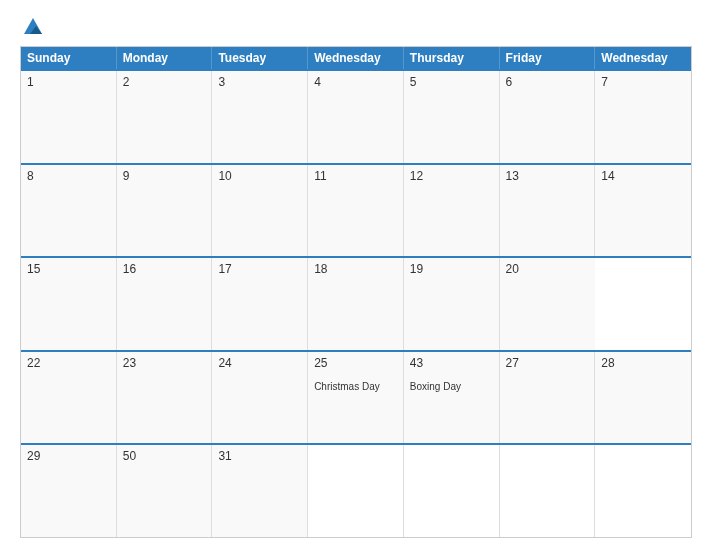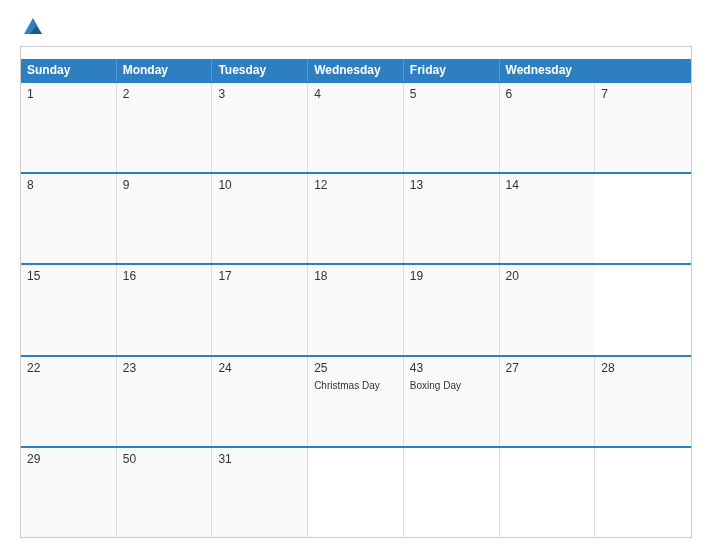--- a/index.html
+++ b/index.html
@@ -59,21 +59,20 @@
     .calendar {
       flex: 1;
       display: flex;
       flex-direction: column;
       border: 1px solid #ccc;
     }
     .day-headers {
       display: grid;
       grid-template-columns: repeat(7, 1fr);
       background: #2d7fc1;
-      margin-top: 12px;
     }
     .day-header {
       color: #fff;
       font-size: 12px;
       font-weight: bold;
       padding: 4px 6px;
       text-align: left;
       border-right: 1px solid #5599cc;
     }
     .day-header:last-child {
@@ -109,21 +108,21 @@
     .day-number {
       font-size: 12px;
       color: #333;
       font-weight: normal;
       display: block;
       margin-bottom: 2px;
     }
     .holiday-label {
       font-size: 10px;
       color: #333;
-      margin-top: 2px;
+      margin-top: 8px;
       line-height: 1.3;
     }
   </style>
 </head>
 <body>
 
 <div class="page">
   <div class="header">
     <div class="logo">
       <span class="logo-text-general"></span>
@@ -136,20 +135,21 @@
     <h1 class="title"></h1>
     <div class="country"></div>
   </div>
 
   <div class="calendar">
     <div class="day-headers">
     <div class="day-header">Sunday</div>
         <div class="day-header">Monday</div>
         <div class="day-header">Tuesday</div>
         <div class="day-header">Wednesday</div>
+        <div class="day-header">Thursday</div>
         <div class="day-header">Friday</div>
         <div class="day-header">Wednesday</div>
       </div>
     <div class="weeks">
     <div class="week-row">
           <div class="day-cell">
             <span class="day-number">1</span>
           </div>
           <div class="day-cell">
             <span class="day-number">2</span>
@@ -174,20 +174,23 @@
           <div class="day-cell">
             <span class="day-number">8</span>
           </div>
           <div class="day-cell">
             <span class="day-number">9</span>
           </div>
           <div class="day-cell">
             <span class="day-number">10</span>
           </div>
           <div class="day-cell">
+            <span class="day-number">11</span>
+          </div>
+          <div class="day-cell">
             <span class="day-number">12</span>
           </div>
           <div class="day-cell">
             <span class="day-number">13</span>
           </div>
           <div class="day-cell">
             <span class="day-number">14</span>
           </div>
         </div>
         <div class="week-row">

